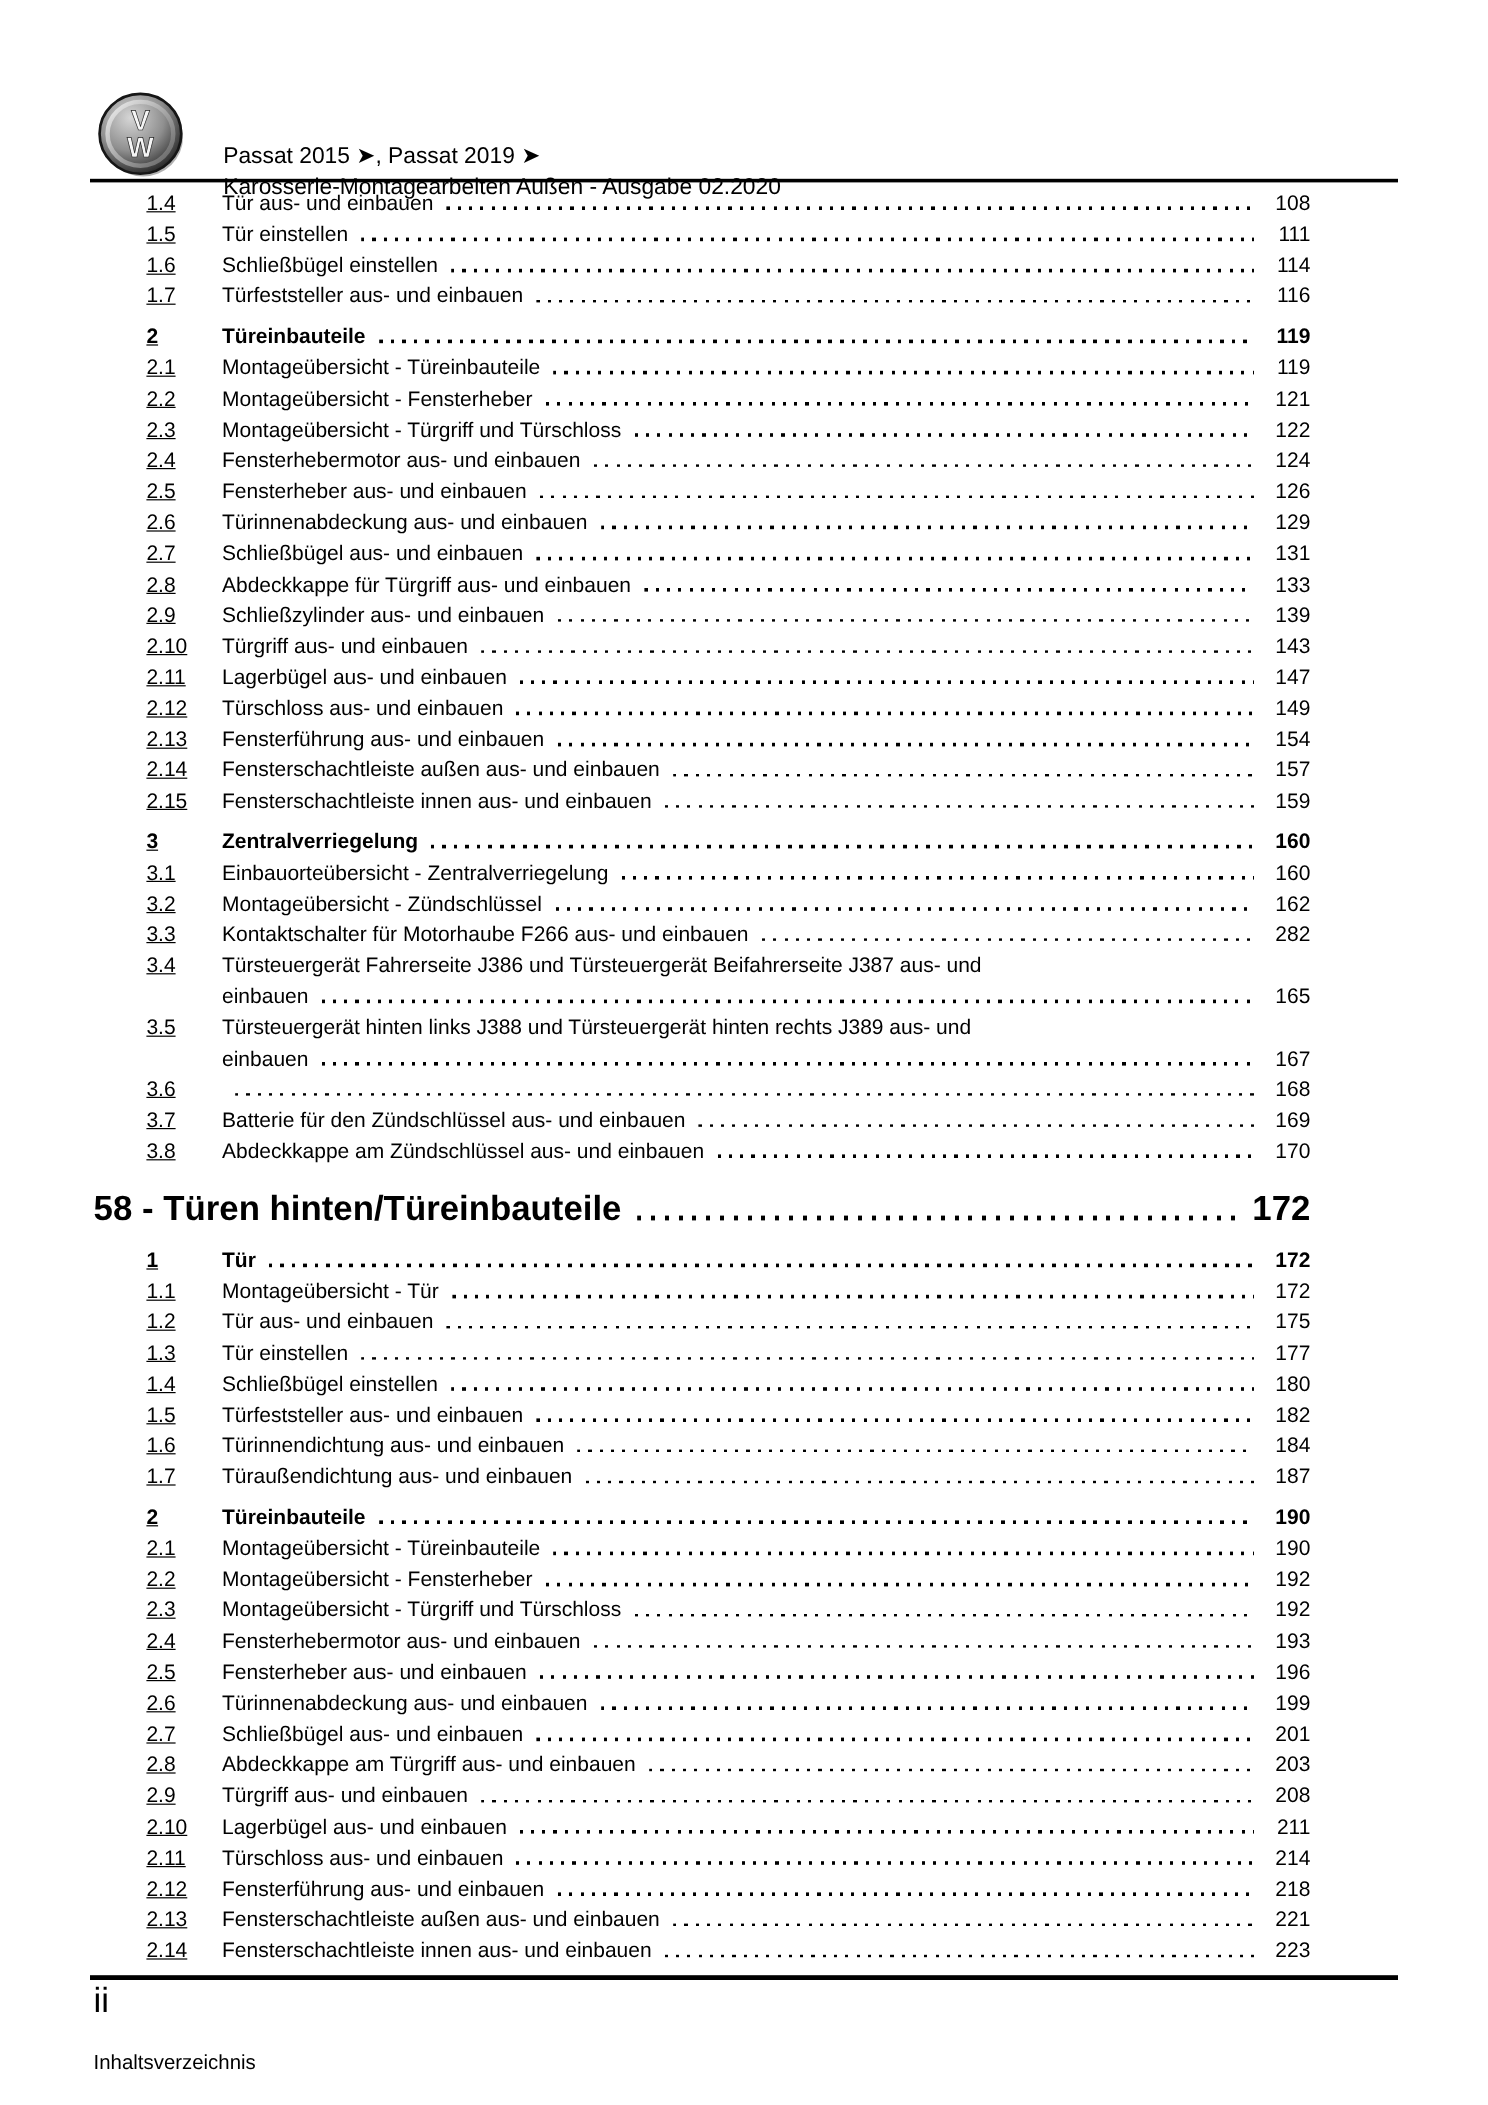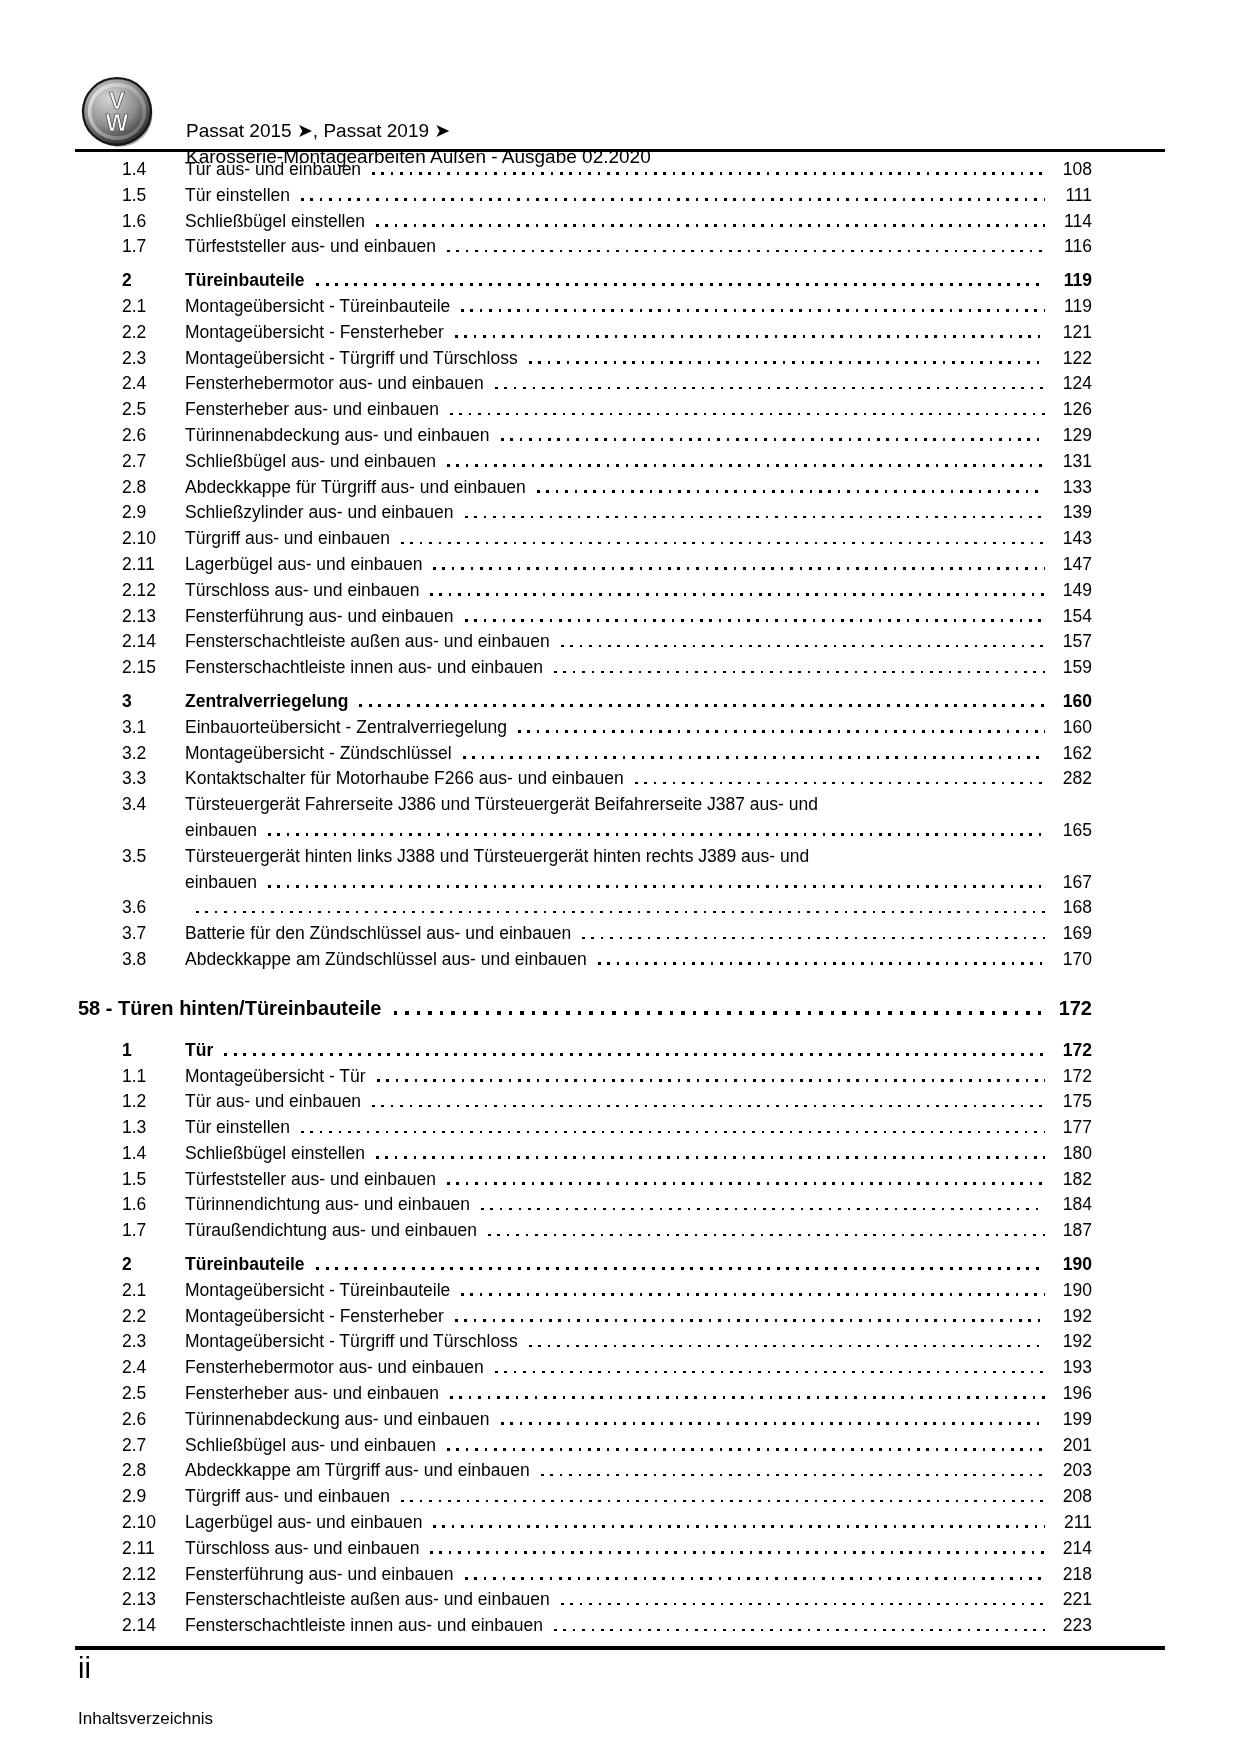--- a/index.html
+++ b/index.html
@@ -8,33 +8,33 @@
     font-family:"Liberation Sans","DejaVu Sans",sans-serif; color:#000;
     overflow:hidden;
   }
   
   .logo { position:absolute; left:76px; top:76px; width:82px; height:74px; }
   .header-text { position:absolute; left:186px; top:82px; font-size:19px; line-height:26px;margin-top:36px; }
   .header-rule { position:absolute; left:75px; top:149px; width:1090px; height:3px; background:#000; }
   
   .toc { position:absolute; left:75px; top:157px; width:1090px; }
   .row { display:flex; align-items:baseline; font-size:17.5px; line-height:25.8px; padding-right:73px; }
-  .row .num { flex:0 0 63px; margin-left:47px; }
+  .row .num { flex:0 0 63px; margin-left:47px;text-decoration:underline; }
   .row .content { flex:1; min-width:0; }
   .line { display:flex; align-items:baseline; }
   .title { white-space:pre; }
   .leader {
     flex:1 0 26px; height:2.6px; margin:0 9px 0 11px;
     background-image:repeating-linear-gradient(to right,#000 0 2.6px,transparent 2.6px 9.4px);
   }
   .page-num { flex:none; min-width:38px; text-align:right; }
   .row.section { font-weight:bold; margin-top:8px; }
   .row.section .leader { height:3px; background-image:repeating-linear-gradient(to right,#000 0 3px,transparent 3px 9.6px); }
   .row.chapter {
-    font-weight:bold; font-size:20px; line-height:30px;
+    font-weight:bold; font-size:29px; line-height:30px;
     margin-top:20px; margin-bottom:15px; padding-left:3px;align-items:center;
   }
   .row.chapter .leader { height:3.4px; margin:0 10px 0 13px;
     background-image:repeating-linear-gradient(to right,#000 0 3.4px,transparent 3.4px 11.5px); }
   
   .footer-rule { position:absolute; left:75px; top:1646px; width:1090px; height:3.5px; background:#000; }
   .footer { position:absolute; left:78px; top:1652px; display:flex; align-items:baseline; gap:24px;flex-direction:column; }
   .footer .roman { font-size:29px; }
   .footer .label { font-size:17px; }
 </style>

